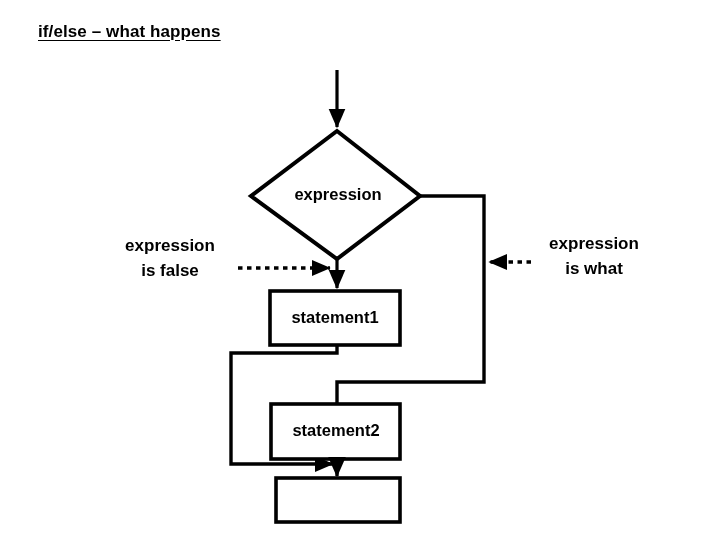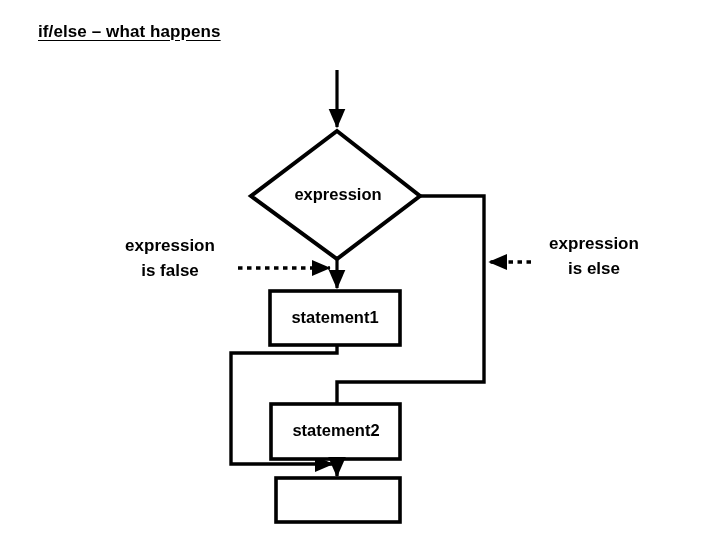--- a/index.html
+++ b/index.html
@@ -110,16 +110,16 @@
     <text class="node-text" x="338" y="500"></text>
   </svg>
 
   <div class="branch-label" id="label-true">
     <div>expression</div>
     <div>is false</div>
   </div>
 
   <div class="branch-label" id="label-false">
     <div>expression</div>
-    <div>is else</div>
+    <div>is what</div>
   </div>
 
 </div>
 
 </body></html>

